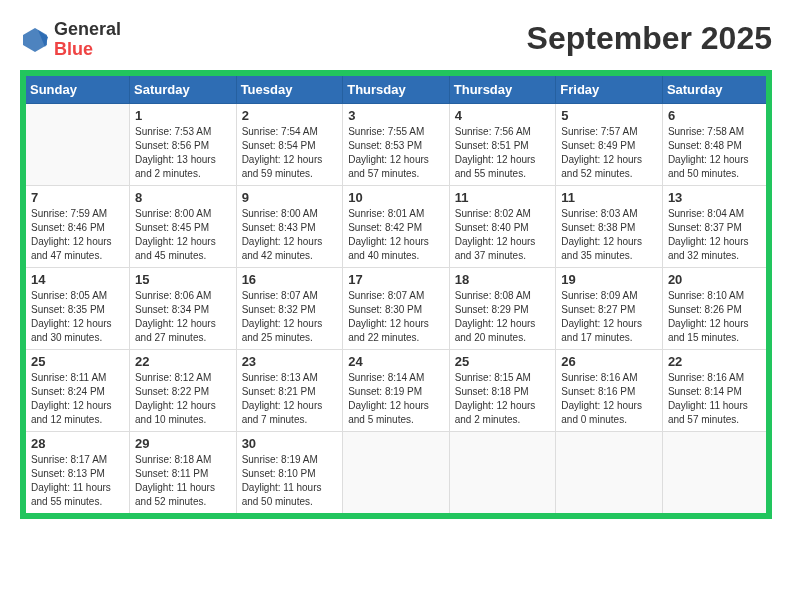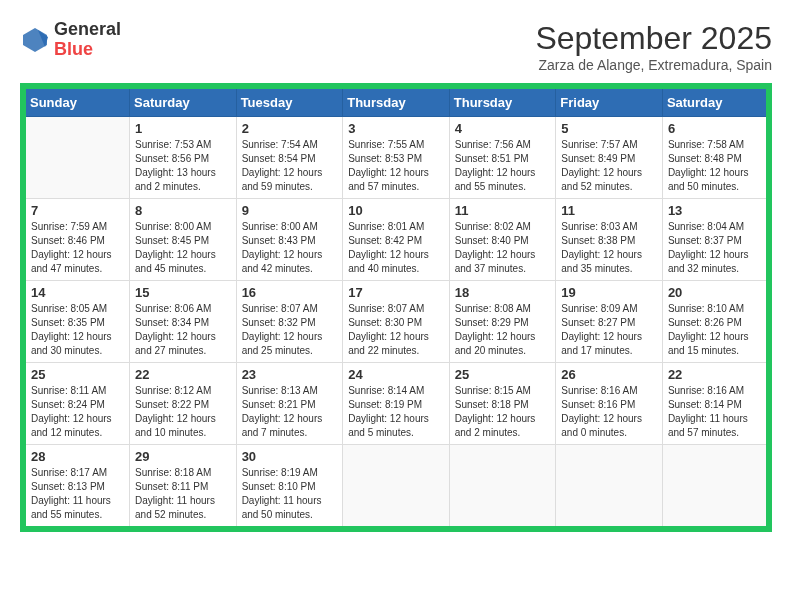--- a/index.html
+++ b/index.html
@@ -31,21 +31,21 @@
     .logo-icon {
       width: 30px;
       height: 30px;
     }
     .title-block {
       text-align: right;
     }
     .month-title {
       font-size: 32px;
       color: #333;
-      font-weight: normal;
+      font-weight: bold;
     }
     .subtitle {
       font-size: 14px;
       color: #555;
     }
     .calendar {
       width: 100%;
       border-collapse: collapse;
       border: 6px solid #22c55e;
     }
@@ -91,21 +91,20 @@
       <polygon points="15,3 27,10 27,20 15,27 3,20 3,10" fill="#2e6db4" opacity="0.85"></polygon>
       <polygon points="18,5 28,12 25,22" fill="#2e6db4"></polygon>
     </svg>
     <div class="logo-text">
       <span class="logo-general">General</span><br>
       <span class="logo-blue">Blue</span>
     </div>
   </div>
   <div class="title-block">
     <div class="month-title">September 2025</div>
-    <div class="subtitle">Zarza de Alange, Extremadura, Spain</div>
   </div>
 </div>
 
 <table class="calendar">
   <thead>
     <tr>
     <th>Sunday</th>
         <th>Saturday</th>
         <th>Tuesday</th>
         <th>Thursday</th>

